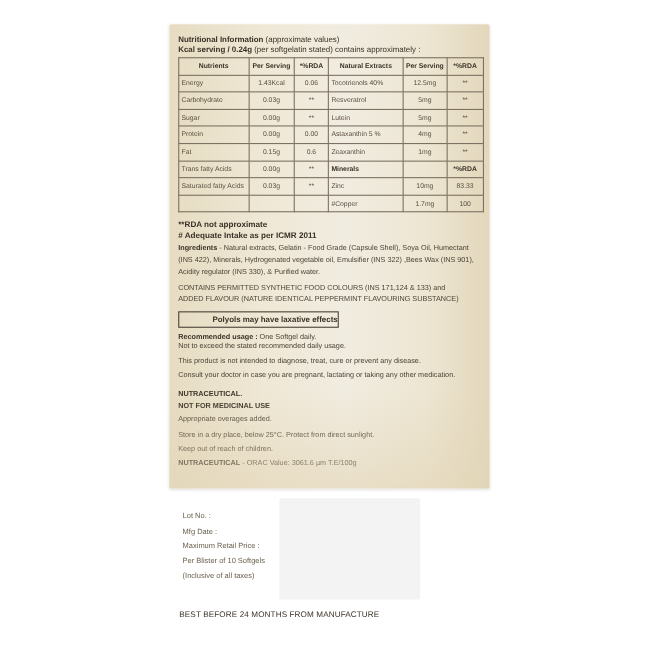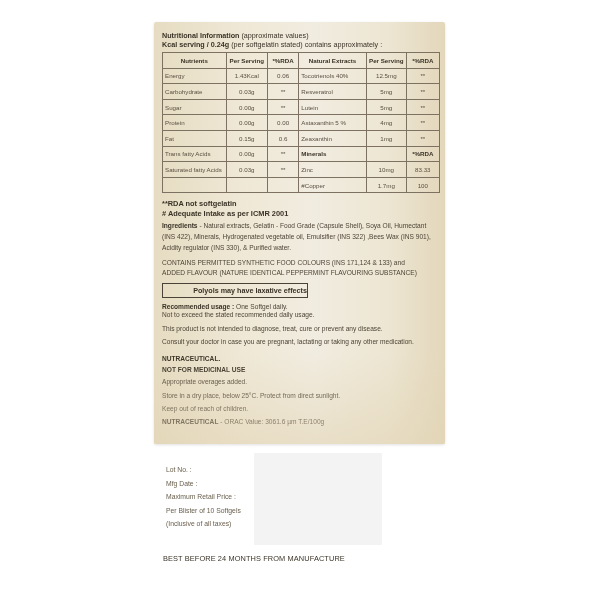--- a/index.html
+++ b/index.html
@@ -137,22 +137,22 @@
           <td class="c"></td>
           <td class="c"></td>
           <td>#Copper</td>
           <td class="c">1.7mg</td>
           <td class="c">100</td>
         </tr>
       </tbody>
     </table>
 
     <div class="notes">
-      <div>**RDA not softgelatin</div>
-      <div># Adequate Intake as per ICMR 2001</div>
+      <div>**RDA not approximate</div>
+      <div># Adequate Intake as per ICMR 2011</div>
     </div>
 
     <div class="para">
       <b>Ingredients</b><span> - Natural extracts, Gelatin - Food Grade (Capsule Shell), Soya Oil, Humectant (INS 422), Minerals, Hydrogenated vegetable oil, Emulsifier (INS 322) ,Bees Wax (INS 901), Acidity regulator (INS 330), &amp; Purified water.</span>
     </div>
 
     <div class="para" style="margin-top:4px; line-height:10.5px;">
       <div>CONTAINS PERMITTED SYNTHETIC FOOD COLOURS (INS 171,124 &amp; 133) and</div>
       <div>ADDED FLAVOUR (NATURE IDENTICAL PEPPERMINT FLAVOURING SUBSTANCE)</div>
     </div>

